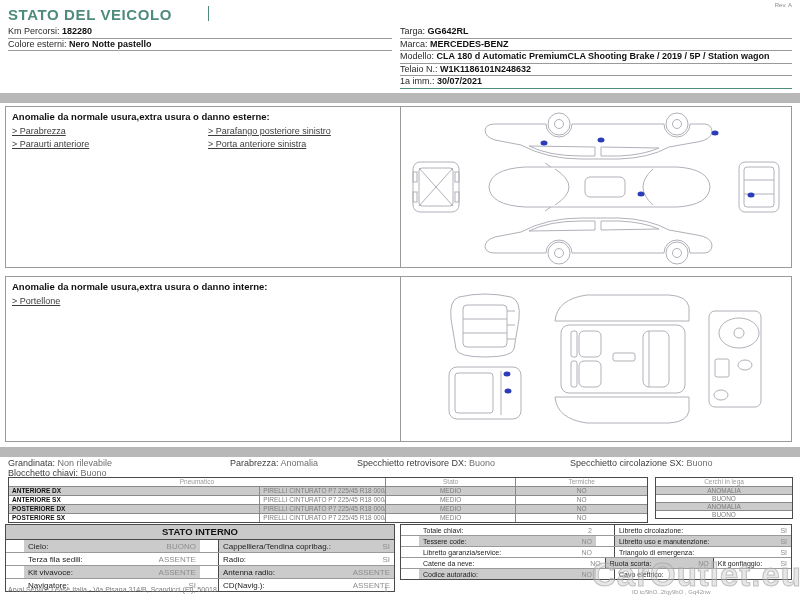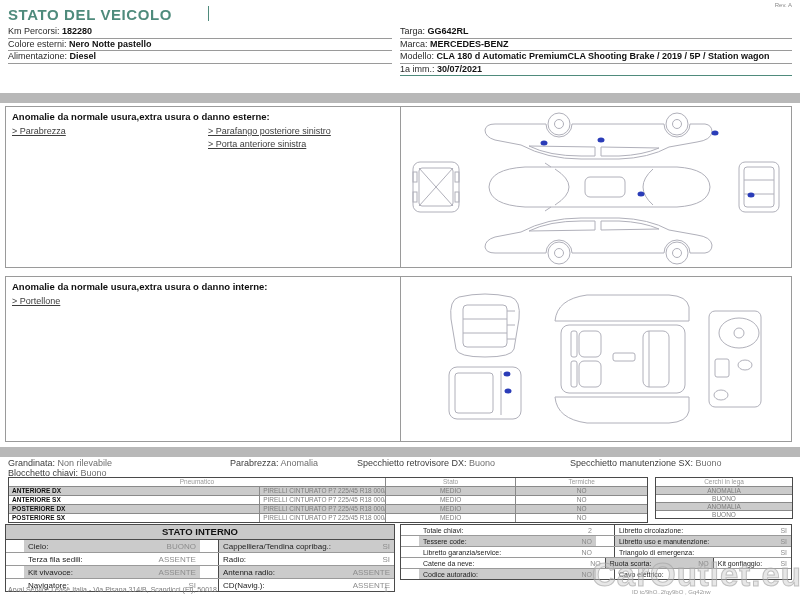--- a/index.html
+++ b/index.html
@@ -107,52 +107,53 @@
 
   <div class="info-col info-left">
     <div class="info-row">
       <span class="lbl">Km Percorsi:</span>
       <span class="val">182280</span>
     </div>
     <div class="info-row">
       <span class="lbl">Colore esterni:</span>
       <span class="val">Nero Notte pastello</span>
     </div>
-    <div class="info-row">
-      <span class="lbl">Alimentazione:</span>
-      <span class="val">Diesel</span>
-    </div>
   </div>
 
   <div class="info-col info-right">
     <div class="info-row">
       <span class="lbl">Targa:</span>
       <span class="val">GG642RL</span>
     </div>
     <div class="info-row">
       <span class="lbl">Marca:</span>
       <span class="val">MERCEDES-BENZ</span>
     </div>
     <div class="info-row">
       <span class="lbl">Modello:</span>
       <span class="val">CLA 180 d Automatic PremiumCLA Shooting Brake / 2019 / 5P / Station wagon</span>
+    </div>
+    <div class="info-row">
+      <span class="lbl">Telaio N.:</span>
+      <span class="val">W1K1186101N248632</span>
     </div>
     <div class="info-row teal">
       <span class="lbl">1a imm.:</span>
       <span class="val">30/07/2021</span>
     </div>
   </div>
 
   <div class="gray-bar bar1"></div>
 
   <div class="panel ext-left">
     <div class="panel-title">Anomalie da normale usura,extra usura o danno esterne:</div>
     <div class="panel-cols">
       <div class="panel-col">
         <div class="anomaly-item">&gt; Parabrezza</div>
+        <div class="anomaly-item">&gt; Paraurti anteriore</div>
       </div>
       <div class="panel-col">
         <div class="anomaly-item">&gt; Parafango posteriore sinistro</div>
         <div class="anomaly-item">&gt; Porta anteriore sinistra</div>
       </div>
     </div>
   </div>
 
   <div class="panel ext-right">
     <svg class="diagram" width="390" height="160" viewBox="0 0 390 160">
@@ -256,21 +257,21 @@
   </div>
   <div class="summary-item s2">
     <span class="lbl">Parabrezza:</span>
     <span class="val">Anomalia</span>
   </div>
   <div class="summary-item s3">
     <span class="lbl">Specchietto retrovisore DX:</span>
     <span class="val">Buono</span>
   </div>
   <div class="summary-item s4">
-    <span class="lbl">Specchietto manutenzione SX:</span>
+    <span class="lbl">Specchietto circolazione SX:</span>
     <span class="val">Buono</span>
   </div>
   <div class="summary-item s5">
     <span class="lbl">Blocchetto chiavi:</span>
     <span class="val">Buono</span>
   </div>
 
   <div class="tiretbl">
     <div class="trow thead">
       <div class="tc ptspan">Pneumatico</div>

